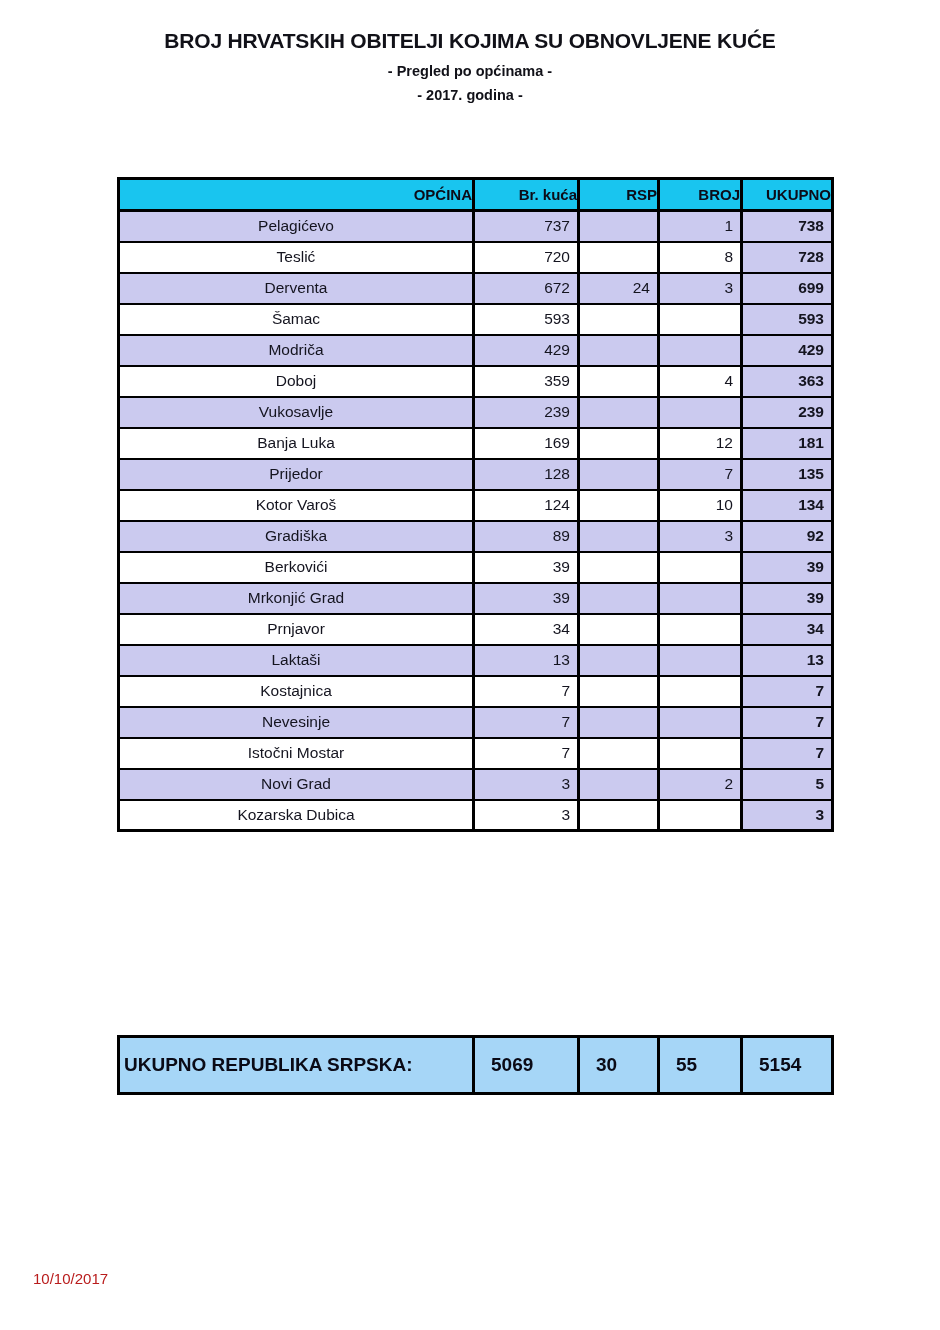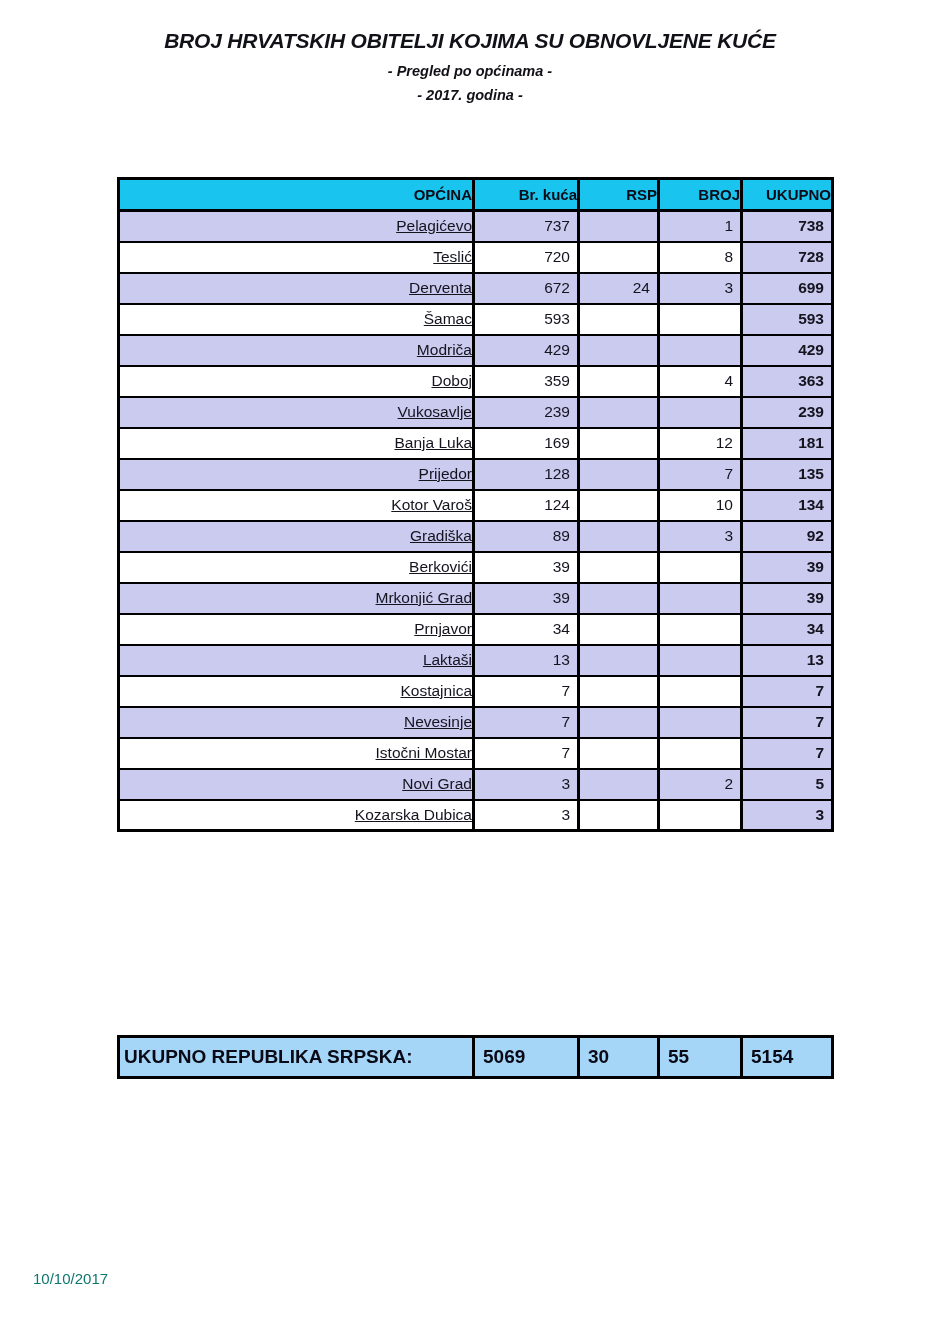--- a/index.html
+++ b/index.html
@@ -10,21 +10,21 @@
     --text-c:#14141f;
   }
   *{box-sizing:border-box;}
   html,body{margin:0;padding:0;}
   body{
     width:940px;height:1330px;position:relative;background:#ffffff;
     font-family:"Liberation Sans", sans-serif;color:var(--text-c);
   }
   .page{position:absolute;inset:0;overflow:hidden;}
 
-  .centered{position:absolute;left:0;width:940px;text-align:center;font-weight:bold;color:#111118;font-style:italic;}
+  .centered{position:absolute;left:0;width:940px;text-align:center;font-weight:bold;color:#111118;}
   .title-main{top:29px;font-size:21px;letter-spacing:-0.2px;}
   .title-sub1{top:63px;font-size:14.5px;}
   .title-sub2{top:87px;font-size:14.5px;}
 
   table{border-collapse:collapse;table-layout:fixed;}
 
   table.main{
     position:absolute;left:117px;top:177px;width:714px;
     border:3px solid var(--border-c);
   }
@@ -41,42 +41,42 @@
     height:32px;padding:0;
     font-size:15px;font-weight:bold;color:#0c0c18;text-align:right;
   }
   table.main td{
     border:2px solid var(--border-c);
     border-left-width:3px;border-right-width:3px;
     height:31px;padding:0;
     font-size:15.5px;background:#ffffff;color:var(--text-c);
     overflow:hidden;white-space:nowrap;
   }
-  table.main td.c-name{text-align:right;text-decoration:underline;}
+  table.main td.c-name{text-align:center;}
   table.main td.c-num{text-align:right;padding-right:7px;}
   table.main tbody tr:nth-child(odd) td{background:var(--stripe-bg);}
   table.main td.c-total{background:var(--stripe-bg);font-weight:bold;}
 
   table.total{
     position:absolute;left:117px;top:1035px;width:714px;
     border:3px solid var(--border-c);
   }
   table.total td{
     border:3px solid var(--border-c);
     background:var(--total-bg);
-    height:32px;padding:8px;
+    height:32px;padding:16px;
     font-size:19px;font-weight:bold;color:#0a0a16;
     overflow:hidden;white-space:nowrap;
   }
   table.total td.c-name{text-align:left;padding-left:4px;}
   table.total td.c-num{padding-right:6px;}
 
   .print-date{
     position:absolute;left:33px;top:1270px;
-    font-size:15px;color:#0f766e;font-weight:normal;
+    font-size:15px;color:#b91c1c;font-weight:normal;
   }
 </style>
 </head>
 <body>
 
 <div class="page">
 
   <div class="centered title-main">BROJ HRVATSKIH OBITELJI KOJIMA SU OBNOVLJENE KUĆE</div>
   <div class="centered title-sub1">- Pregled po općinama -</div>
   <div class="centered title-sub2">- 2017. godina -</div>

